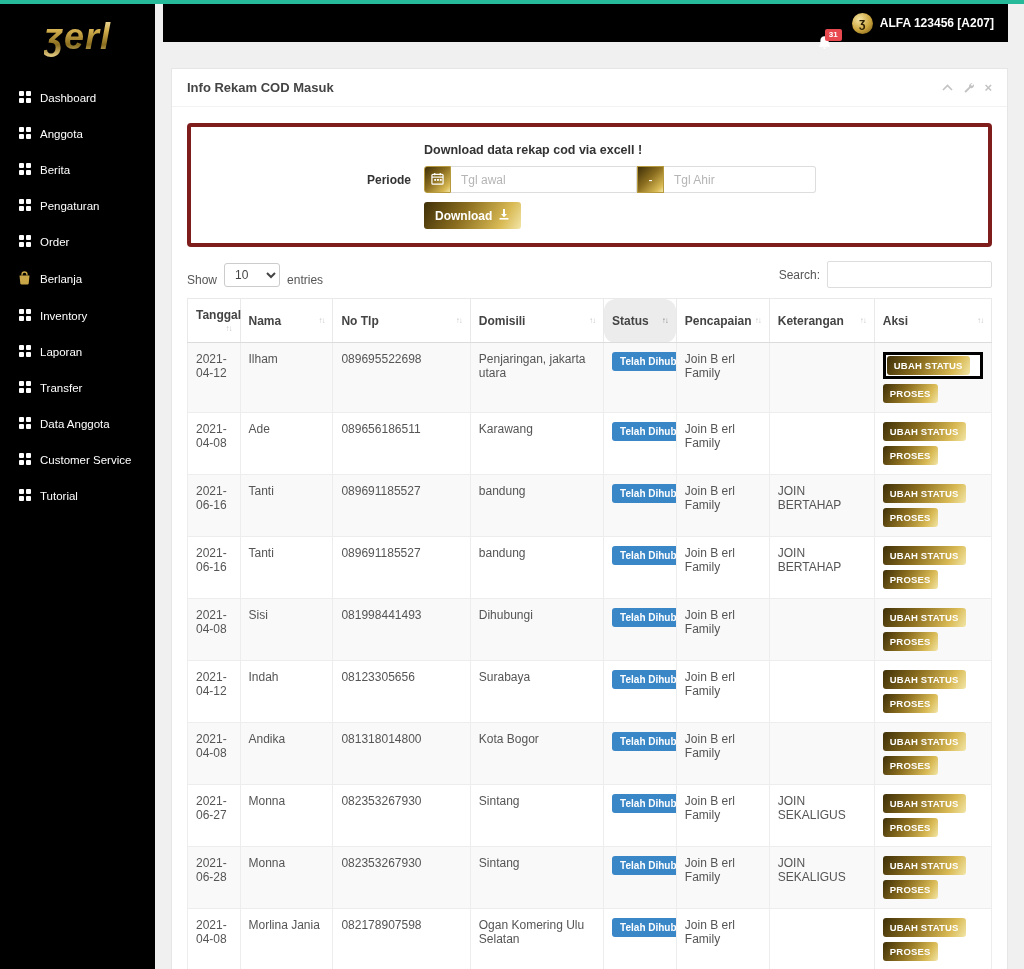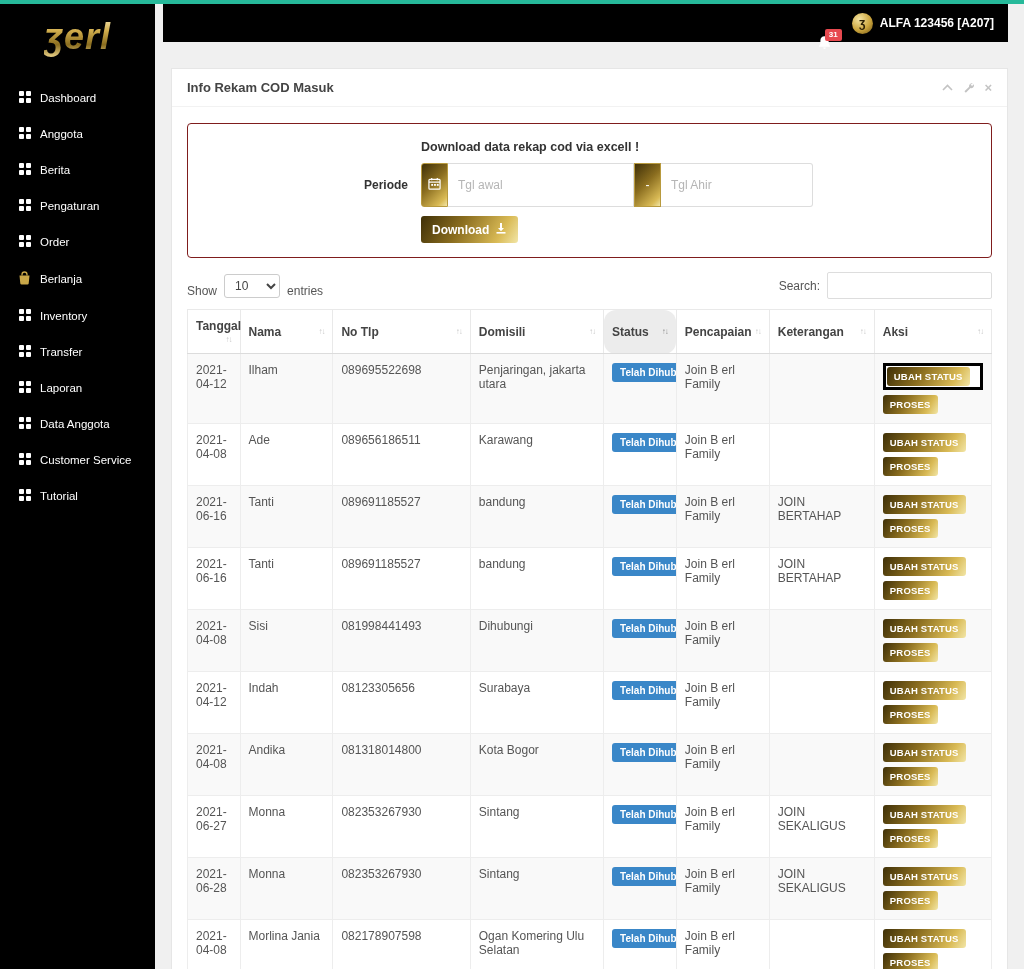--- a/index.html
+++ b/index.html
@@ -35,33 +35,33 @@
 
   
   .panel { background:#fff; margin:26px 16px 0 8px; border:1px solid #e6e6e6; }
   .panel-header { display:flex; align-items:center; justify-content:space-between; padding:11px 15px;
     border-bottom:1px solid #f2f2f2; }
   .panel-title { font-size:13px; color:#444; font-weight:bold; }
   .panel-controls { display:flex; gap:10px; align-items:center; color:#c3c3c3; }
   .panel-controls .pc { cursor:pointer; font-size:11px; line-height:1; display:inline-flex; }
 
   
-  .dl-box { margin:16px 15px 14px; border:1px solid #7f1d1d; border-radius:4px; padding:16px 15px 14px; }
+  .dl-box { margin:16px 15px 14px; border:4px solid #7f1d1d; border-radius:4px; padding:16px 15px 14px; }
   .form-row { display:flex; align-items:center; margin-bottom:9px; }
   .form-row:last-child { margin-bottom:0; }
   .label-col { width:218px; text-align:right; padding-right:13px; flex:none; }
   .dl-heading { font-size:12.5px; font-weight:bold; color:#333; }
   .periode-label { font-size:12px; font-weight:bold; color:#333; }
   .input-group { display:flex; align-items:stretch; }
   .ig-addon { width:27px; background:linear-gradient(135deg,#3f3008 0%, #8a6d1f 45%, #d9ba55 85%, #f2e6a8 100%);
     color:#fff; display:flex; align-items:center; justify-content:center; font-size:12px;
     border:1px solid #b89a3e; }
   .ig-addon.first { border-radius:3px 0 0 3px; }
   .date-input { border:1px solid #ddd; border-left:none; padding:12px 10px; font-size:12px; color:#444;
-    outline:none; height:44px; font-family:"Liberation Sans",sans-serif; }
+    outline:none; height:27px; font-family:"Liberation Sans",sans-serif; }
   .date-input::placeholder { color:#b5b5b5; }
   .date-input.awal { width:186px; }
   .date-input.ahir { width:152px; border-radius:0 3px 3px 0; }
   .gold-btn { display:inline-flex; align-items:center; gap:6px; border:none; cursor:pointer;
     background:linear-gradient(120deg,#3f3008 0%, #8a6d1f 40%, #d9ba55 80%, #f2e6a8 100%);
     color:#fff; font-weight:bold; border-radius:3px; font-family:"Liberation Sans",sans-serif; }
   .download-btn { font-size:12px; padding:6px 11px; }
 
   
   .table-zone { padding:0 15px 14px; }
@@ -202,35 +202,35 @@
       <span class="grid-icon">
         <svg width="12" height="12" viewBox="0 0 12 12">
                 <rect x="0" y="0" width="5" height="5" rx="1" fill="#fff"></rect>
                 <rect x="7" y="0" width="5" height="5" rx="1" fill="#fff"></rect>
                 <rect x="0" y="7" width="5" height="5" rx="1" fill="#fff"></rect>
                 <rect x="7" y="7" width="5" height="5" rx="1" fill="#fff"></rect>
               </svg>
       </span>
 
     </span>
+    <span class="side-label">Laporan</span>
+  </a>
+        <a class="side-item">
+    <span class="icon-slot">
+      <span class="grid-icon">
+        <svg width="12" height="12" viewBox="0 0 12 12">
+                <rect x="0" y="0" width="5" height="5" rx="1" fill="#fff"></rect>
+                <rect x="7" y="0" width="5" height="5" rx="1" fill="#fff"></rect>
+                <rect x="0" y="7" width="5" height="5" rx="1" fill="#fff"></rect>
+                <rect x="7" y="7" width="5" height="5" rx="1" fill="#fff"></rect>
+              </svg>
+      </span>
+
+    </span>
     <span class="side-label">Transfer</span>
-  </a>
-        <a class="side-item">
-    <span class="icon-slot">
-      <span class="grid-icon">
-        <svg width="12" height="12" viewBox="0 0 12 12">
-                <rect x="0" y="0" width="5" height="5" rx="1" fill="#fff"></rect>
-                <rect x="7" y="0" width="5" height="5" rx="1" fill="#fff"></rect>
-                <rect x="0" y="7" width="5" height="5" rx="1" fill="#fff"></rect>
-                <rect x="7" y="7" width="5" height="5" rx="1" fill="#fff"></rect>
-              </svg>
-      </span>
-
-    </span>
-    <span class="side-label">Laporan</span>
   </a>
         <a class="side-item">
     <span class="icon-slot">
       <span class="grid-icon">
         <svg width="12" height="12" viewBox="0 0 12 12">
                 <rect x="0" y="0" width="5" height="5" rx="1" fill="#fff"></rect>
                 <rect x="7" y="0" width="5" height="5" rx="1" fill="#fff"></rect>
                 <rect x="0" y="7" width="5" height="5" rx="1" fill="#fff"></rect>
                 <rect x="7" y="7" width="5" height="5" rx="1" fill="#fff"></rect>
               </svg>

